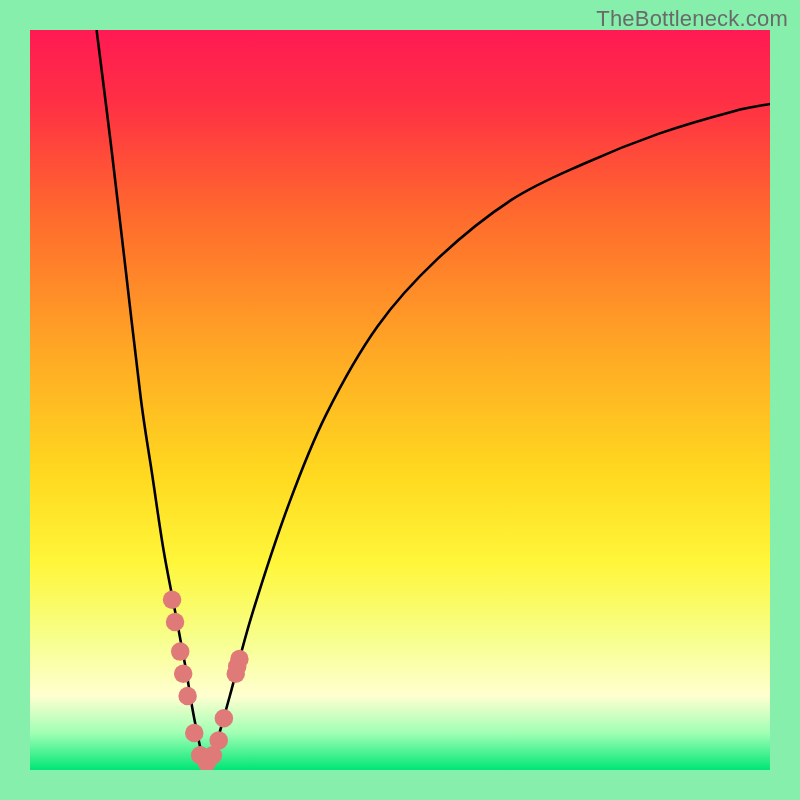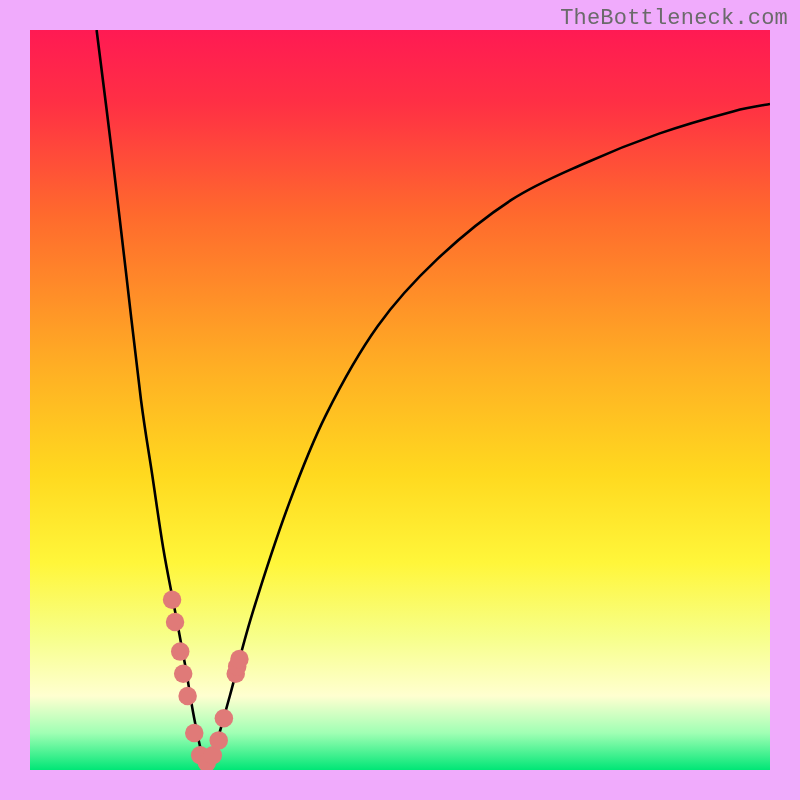--- a/index.html
+++ b/index.html
@@ -10,22 +10,21 @@
     overflow: hidden;
     background: #000;
     font-family: Arial, Helvetica, sans-serif;
   }
   .frame {
     position: absolute;
     left: 0;
     top: 0;
     width: 800px;
     height: 800px;
-    background: #f0abfc;
-    font-family: Liberation Mono, monospace;
+    background: #86efac;
   }
   .plot-area {
     position: absolute;
     left: 30px;
     top: 30px;
     width: 740px;
     height: 740px;
     overflow: hidden;
   }
   .gradient {

